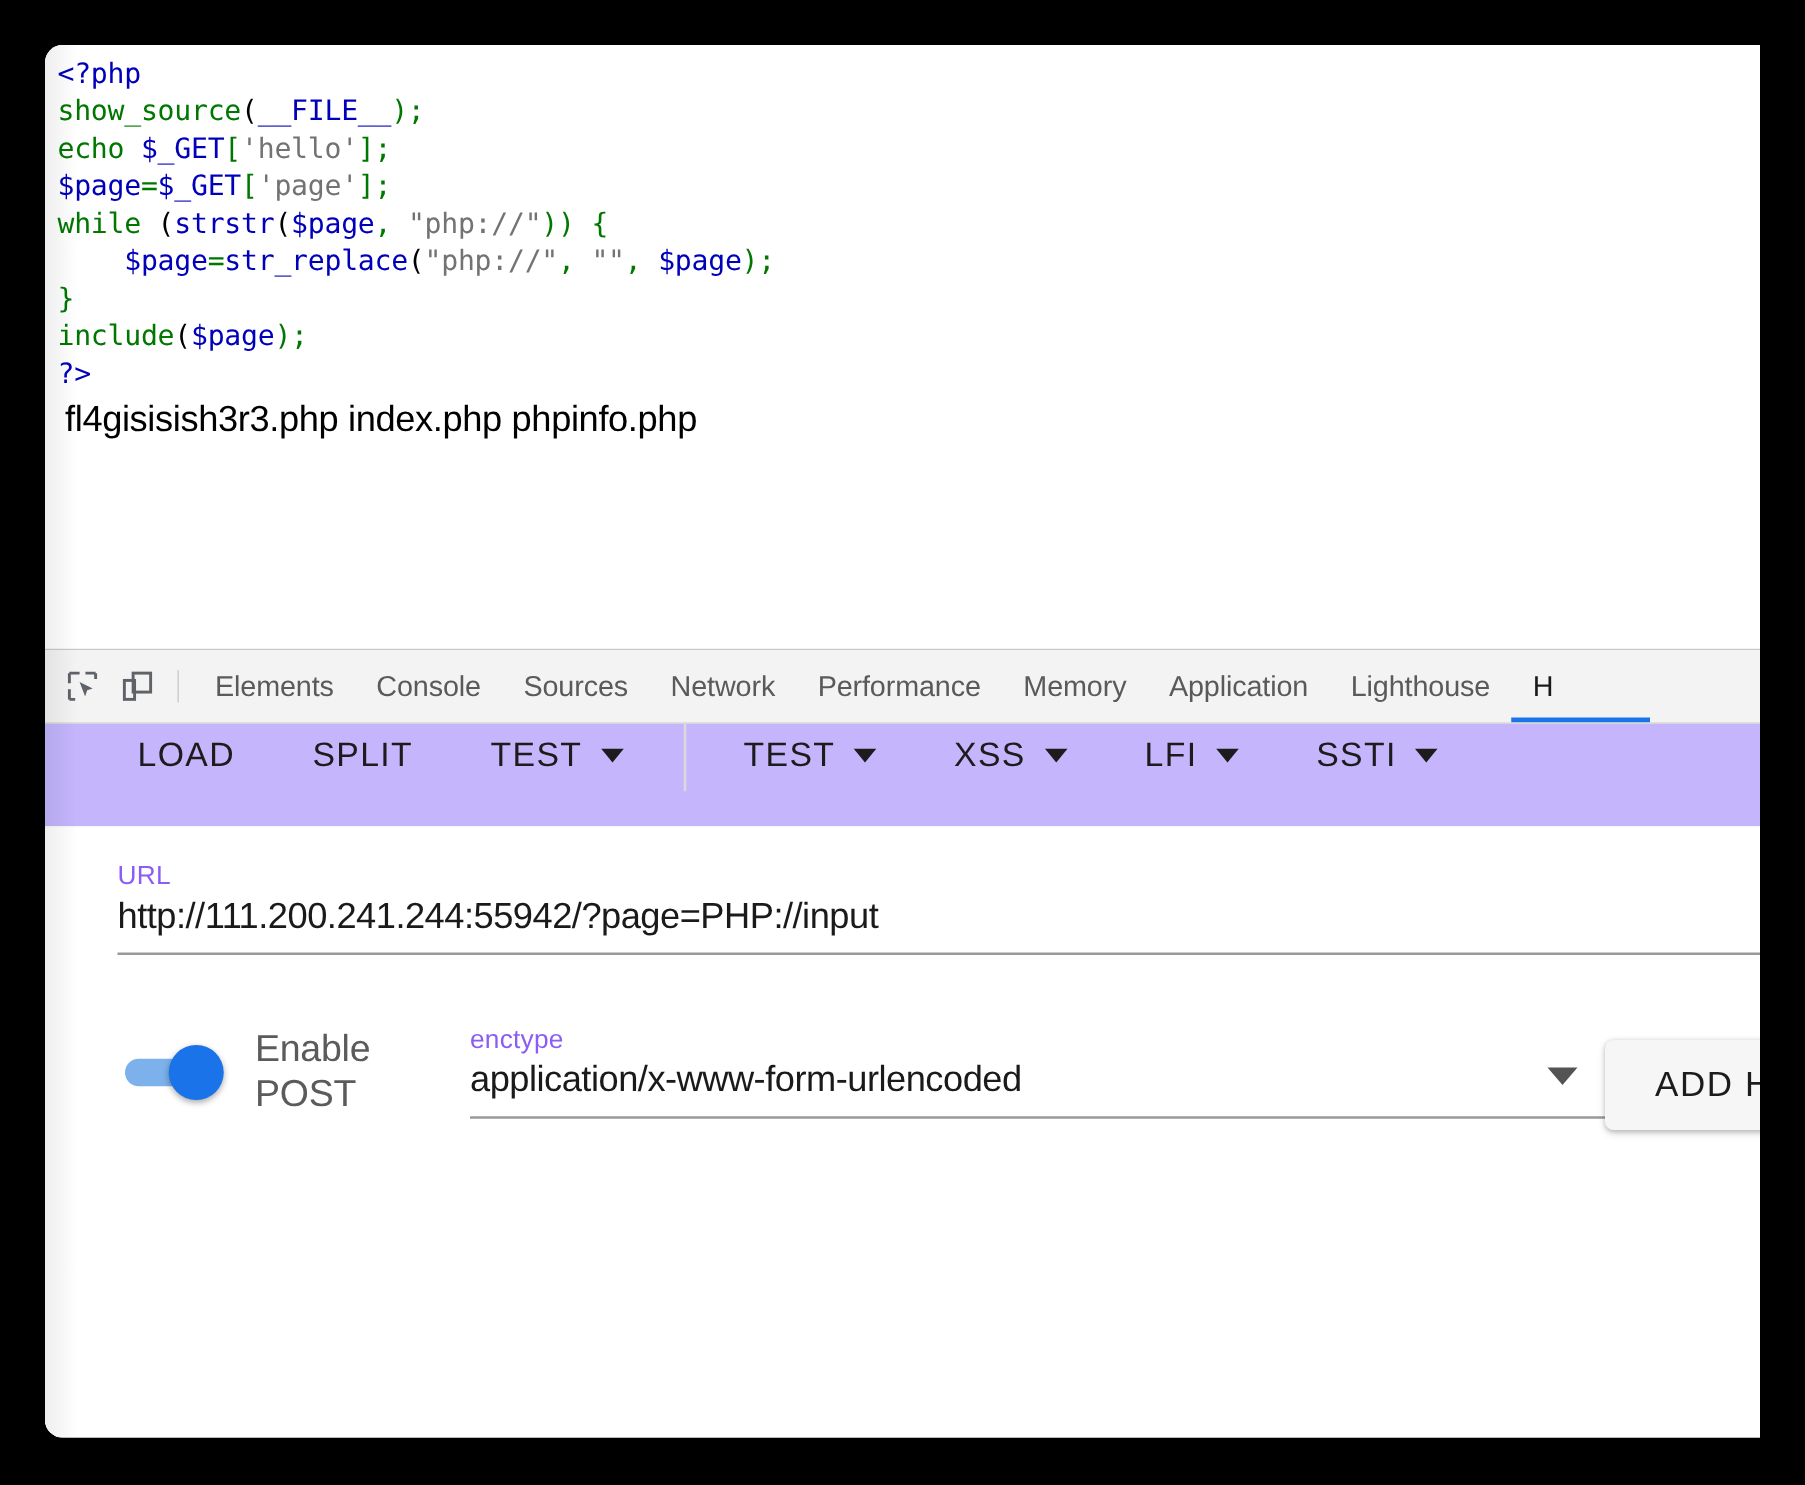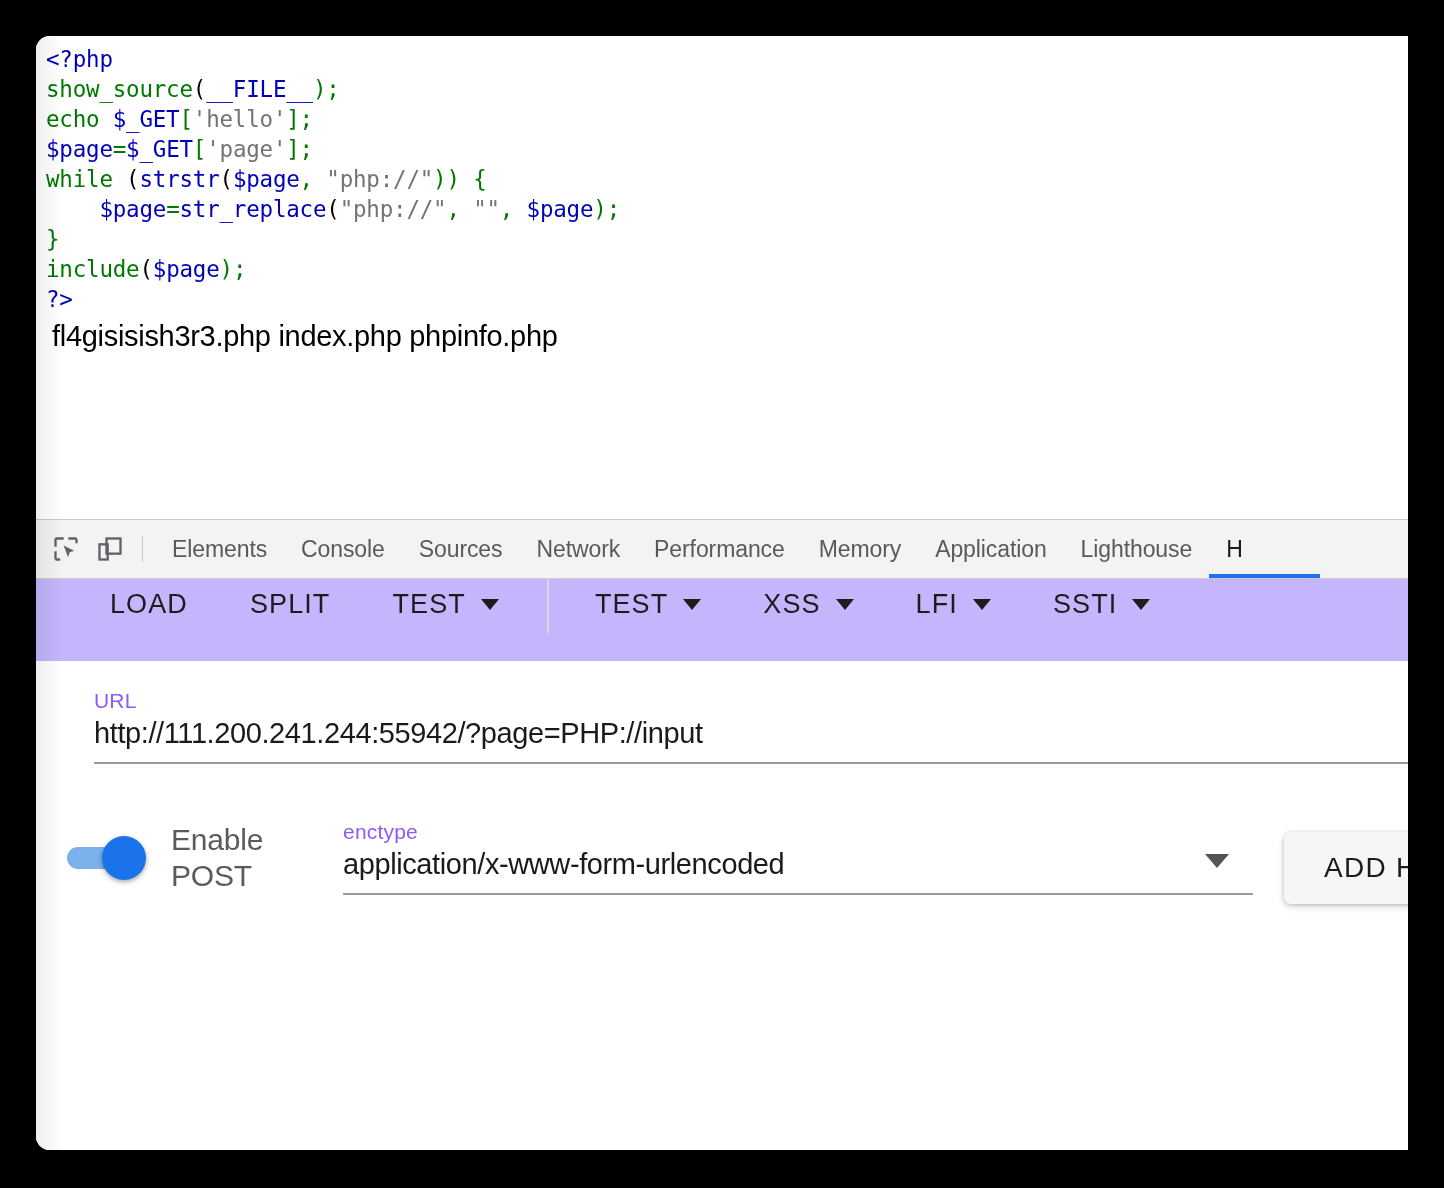--- a/index.html
+++ b/index.html
@@ -210,21 +210,21 @@
   }
 
   #url-field { margin-top: 28px; }
   #url-field .field-underline { width: 1374px; }
 
   
   .postrow {
     display: flex;
     align-items: center;
     margin-top: 56px;
-    padding-left: 25px;
+    padding-left: 58px;
     position: relative;
   }
   .switch {
     position: relative;
     width: 86px;
     height: 44px;
     flex: none;
     cursor: pointer;
     display: flex;
     align-items: center;

